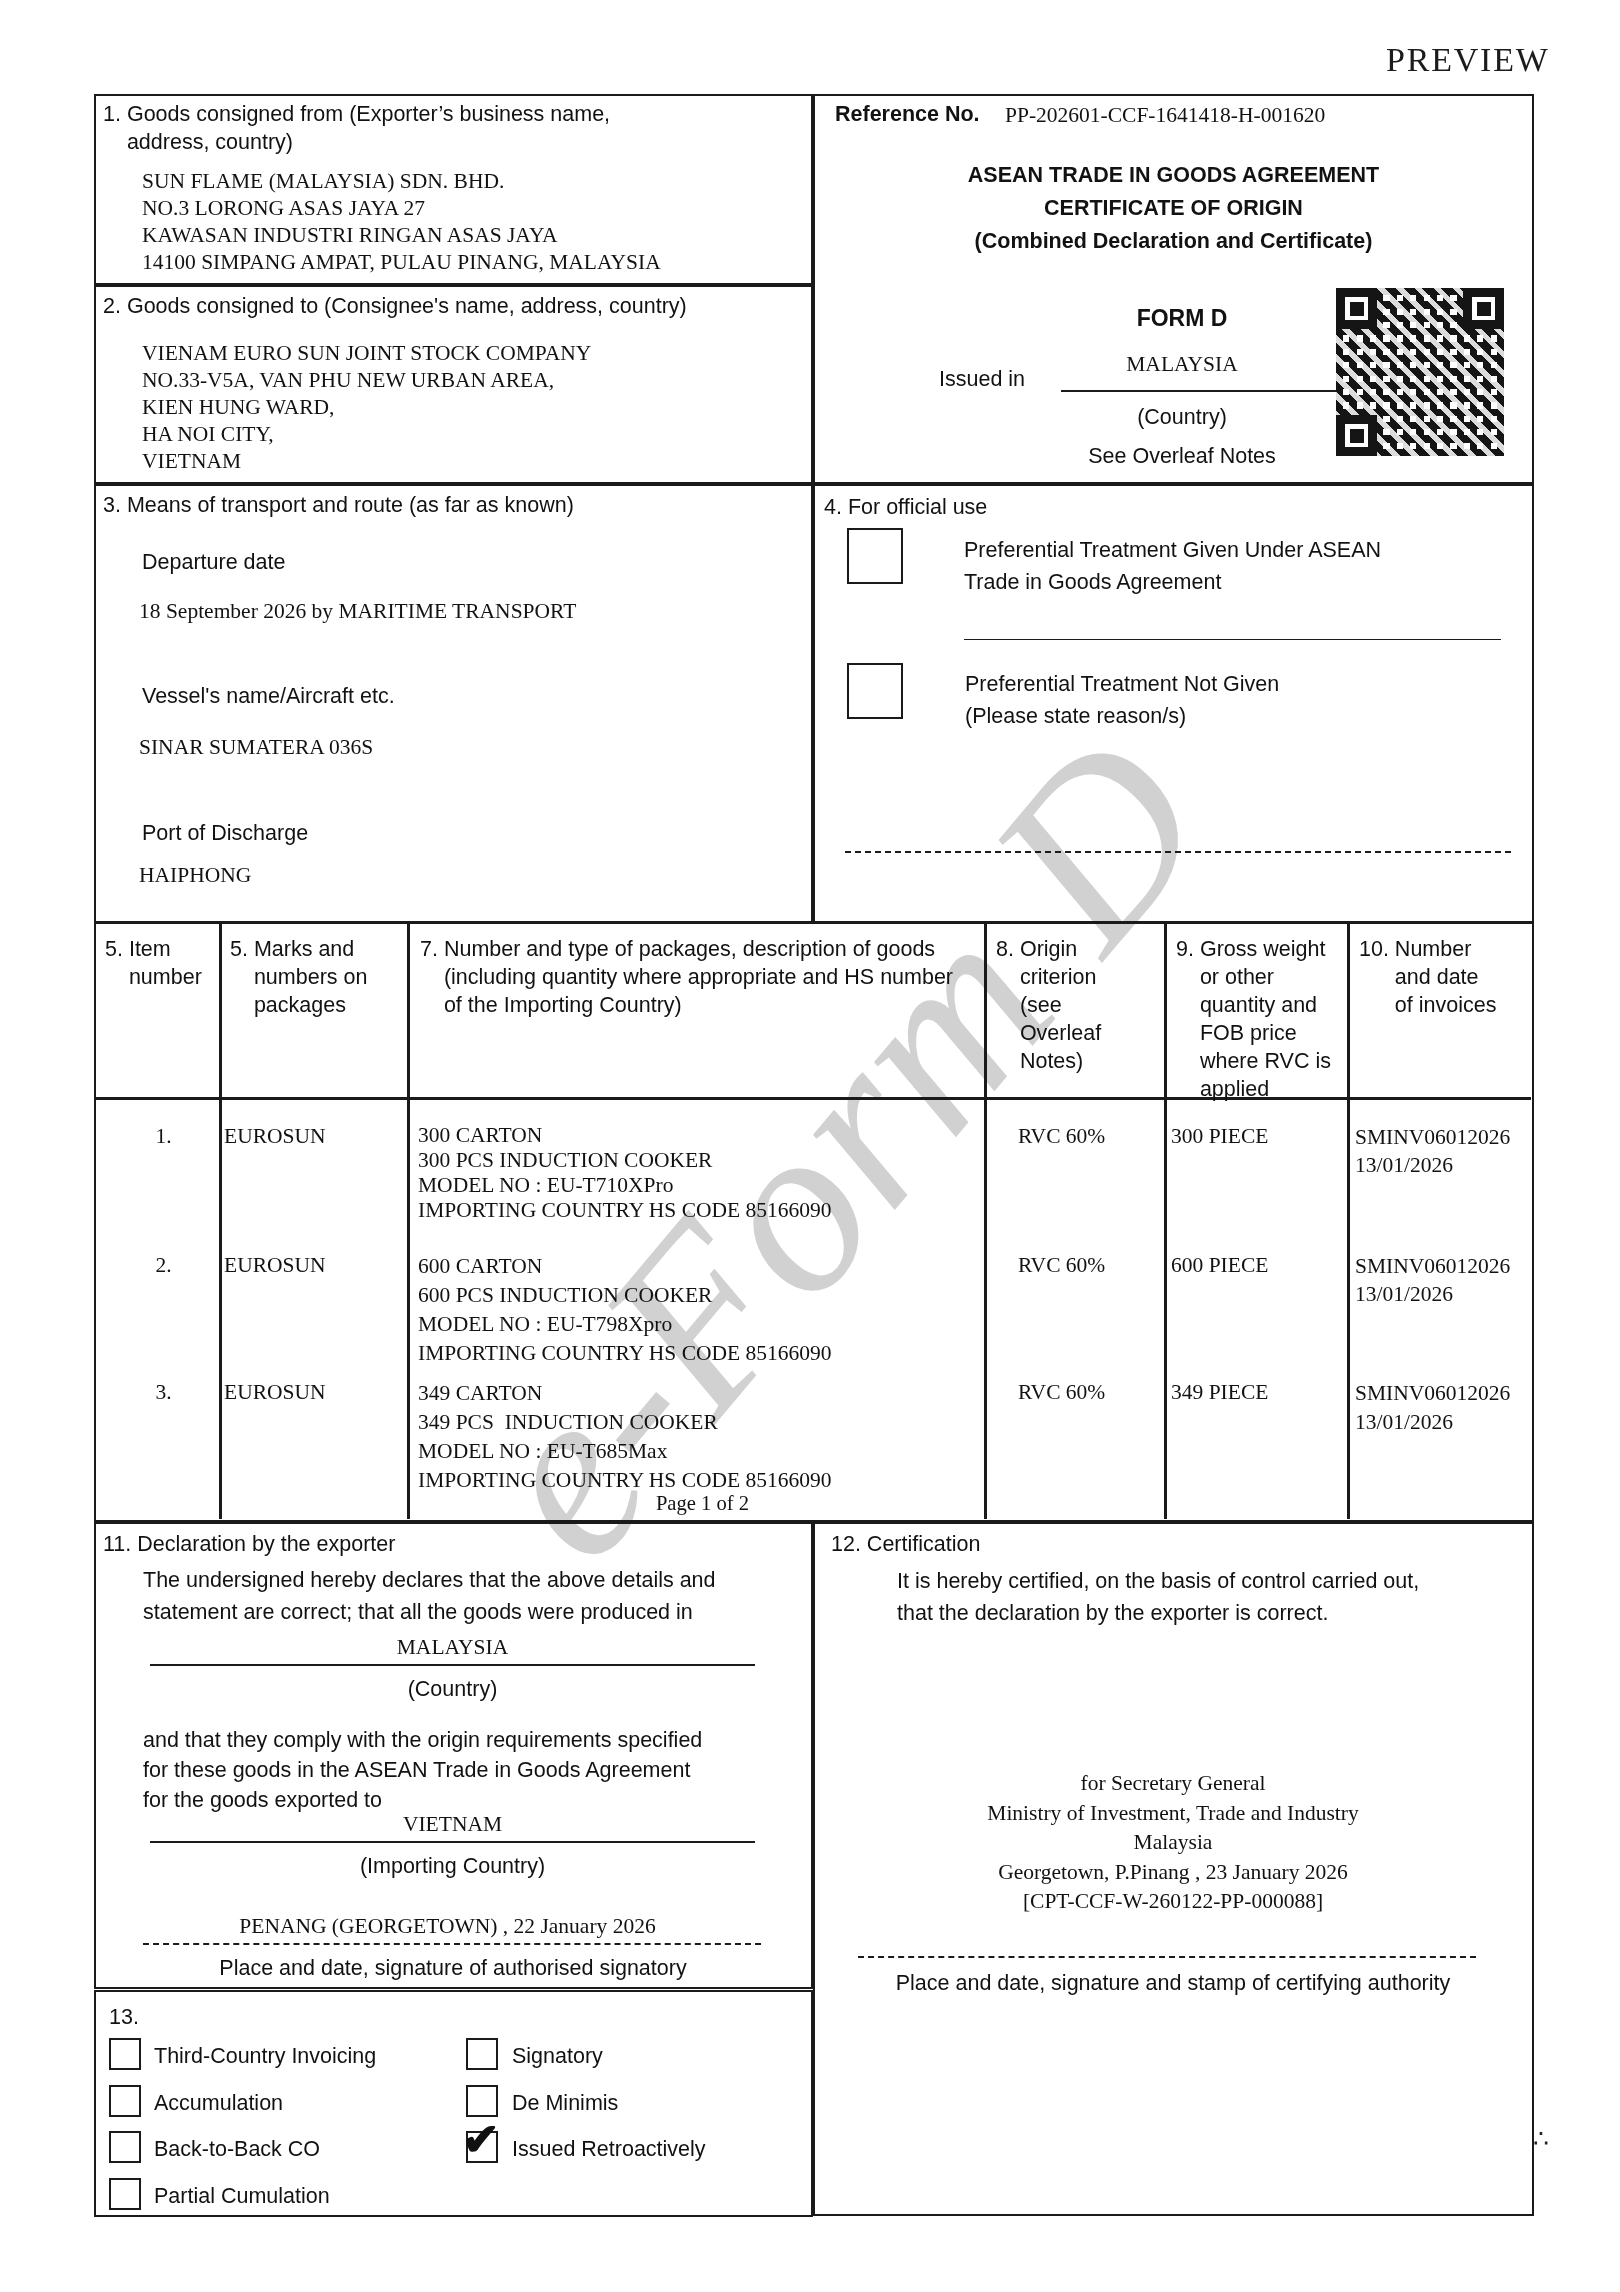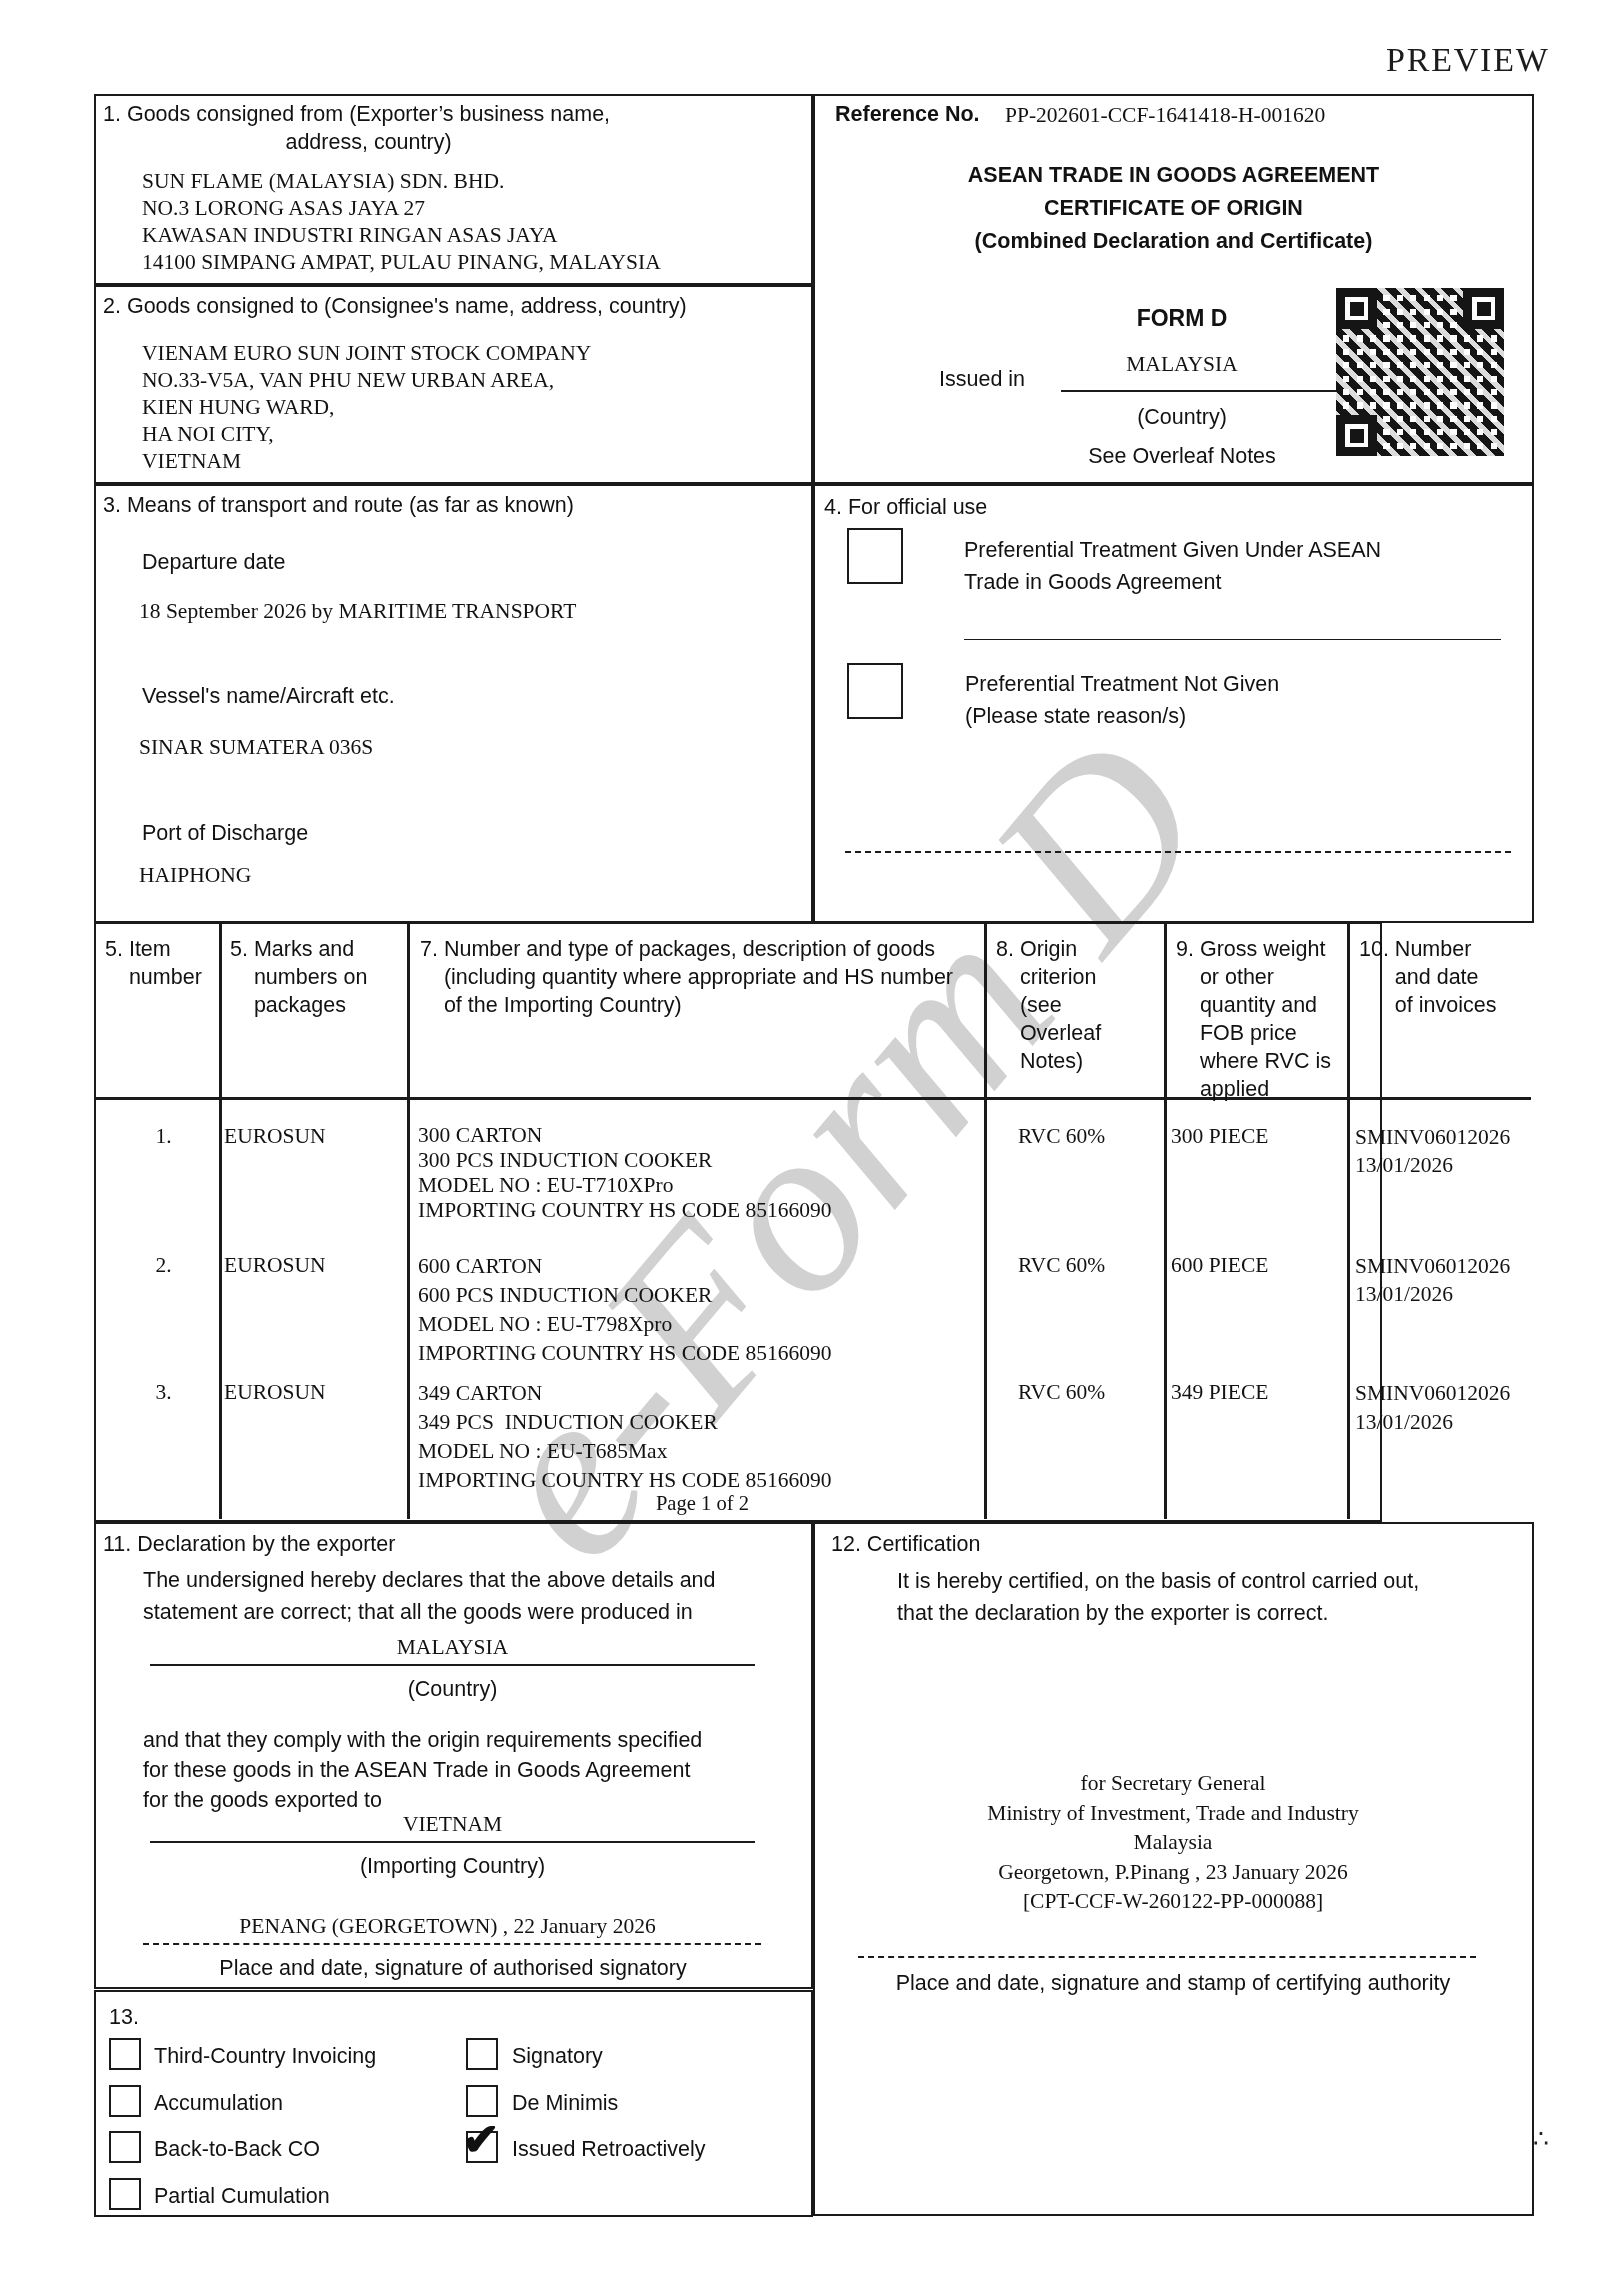--- a/index.html
+++ b/index.html
@@ -33,21 +33,21 @@
 </head>
 <body>
 
 <div class="page">
 
   <div class="wm">e-Form D</div>
 
   <span class="abs preview z" style="left:1386px;top:41px;">PREVIEW</span>
 
   <div class="fbox z" style="left:94px;top:94px;width:719px;height:191px;"></div>
-  <span class="abs lbl z" style="left:103px;top:100px;text-align:center;">1. Goods consigned from (Exporter’s business name,
+  <span class="abs lbl z" style="left:103px;top:100px;">1. Goods consigned from (Exporter’s business name,
     address, country)</span>
   <span class="abs val z" style="left:142px;top:168px;">SUN FLAME (MALAYSIA) SDN. BHD.
 NO.3 LORONG ASAS JAYA 27
 KAWASAN INDUSTRI RINGAN ASAS JAYA
 14100 SIMPANG AMPAT, PULAU PINANG, MALAYSIA</span>
 
   <div class="fbox z" style="left:94px;top:285px;width:719px;height:199px;"></div>
   <span class="abs lbl z" style="left:103px;top:292px;">2. Goods consigned to (Consignee's name, address, country)</span>
   <span class="abs val z" style="left:142px;top:340px;">VIENAM EURO SUN JOINT STOCK COMPANY
 NO.33-V5A, VAN PHU NEW URBAN AREA,
@@ -92,21 +92,21 @@
   <span class="abs lbl z" style="left:824px;top:493px;">4. For official use</span>
   <div class="cbox z" style="left:847px;top:528px;width:56px;height:56px;"></div>
   <span class="abs lbl z" style="left:964px;top:534px;line-height:32px;">Preferential Treatment Given Under ASEAN
 Trade in Goods Agreement</span>
   <div class="uline z" style="left:964px;top:639px;width:537px;border-bottom-width:1.8px;"></div>
   <div class="cbox z" style="left:847px;top:663px;width:56px;height:56px;"></div>
   <span class="abs lbl z" style="left:965px;top:668px;line-height:32px;">Preferential Treatment Not Given
 (Please state reason/s)</span>
   <div class="dashline z" style="left:845px;top:851px;width:666px;"></div>
 
-  <div class="fbox z" style="left:94px;top:922px;width:1288px;height:600px;">
+  <div class="fbox z" style="left:94px;top:922px;width:1440px;height:600px;">
     <div class="vline" style="left:123px;height:595px;"></div>
     <div class="vline" style="left:311px;height:595px;"></div>
     <div class="vline" style="left:888px;height:595px;"></div>
     <div class="vline" style="left:1068px;height:595px;"></div>
     <div class="vline" style="left:1251px;height:595px;"></div>
     <div class="hline" style="top:173px;width:1435px;"></div>
 
     <span class="abs lbl" style="left:9px;top:10.7px;">5. Item
     number</span>
     <span class="abs lbl" style="left:134px;top:10.7px;">5. Marks and

